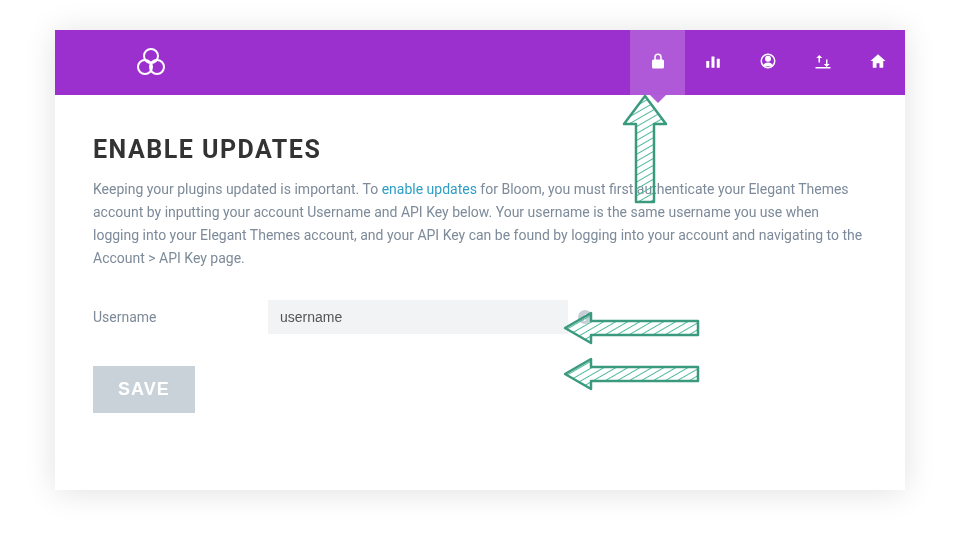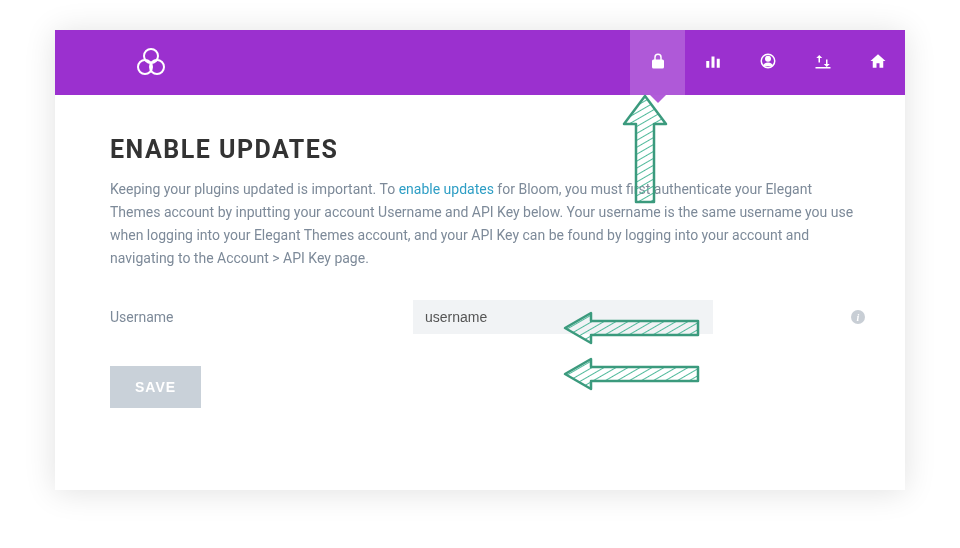--- a/index.html
+++ b/index.html
@@ -62,21 +62,20 @@
       left: 50%;
       transform: translateX(-50%);
       width: 0;
       height: 0;
       border-left: 8px solid transparent;
       border-right: 8px solid transparent;
       border-top: 8px solid #b15cd9;
     }
     .content {
       padding: 40px 40px 30px 38px;
-      margin-left: 17px;
     }
     .content h1 {
       font-size: 25px;
       font-weight: 700;
       color: #333;
       letter-spacing: 1.5px;
       margin-bottom: 14px;
     }
     .desc {
       font-size: 14px;
@@ -86,21 +85,20 @@
     }
     .desc a {
       color: #2e9ec5;
       text-decoration: none;
     }
     .form-row {
       display: flex;
       align-items: center;
       margin-bottom: 14px;
       position: relative;
-      justify-content: space-between;
     }
     .form-label {
       width: 175px;
       font-size: 14px;
       color: #7d8a99;
     }
     .form-input {
       width: 300px;
       height: 34px;
       background: #f1f3f5;
@@ -124,21 +122,21 @@
       font-weight: 700;
       font-style: italic;
       font-family: Georgia, serif;
     }
     .save-btn {
       margin-top: 18px;
       padding: 13px 25px;
       background: #c9d1d9;
       color: #fff;
       border: none;
-      font-size: 14px;
+      font-size: 18px;
       font-weight: 600;
       letter-spacing: 1px;
       cursor: pointer;
     }
     
     .arrow {
       position: absolute;
       pointer-events: none;
     }
     .arrow svg { display: block; }

